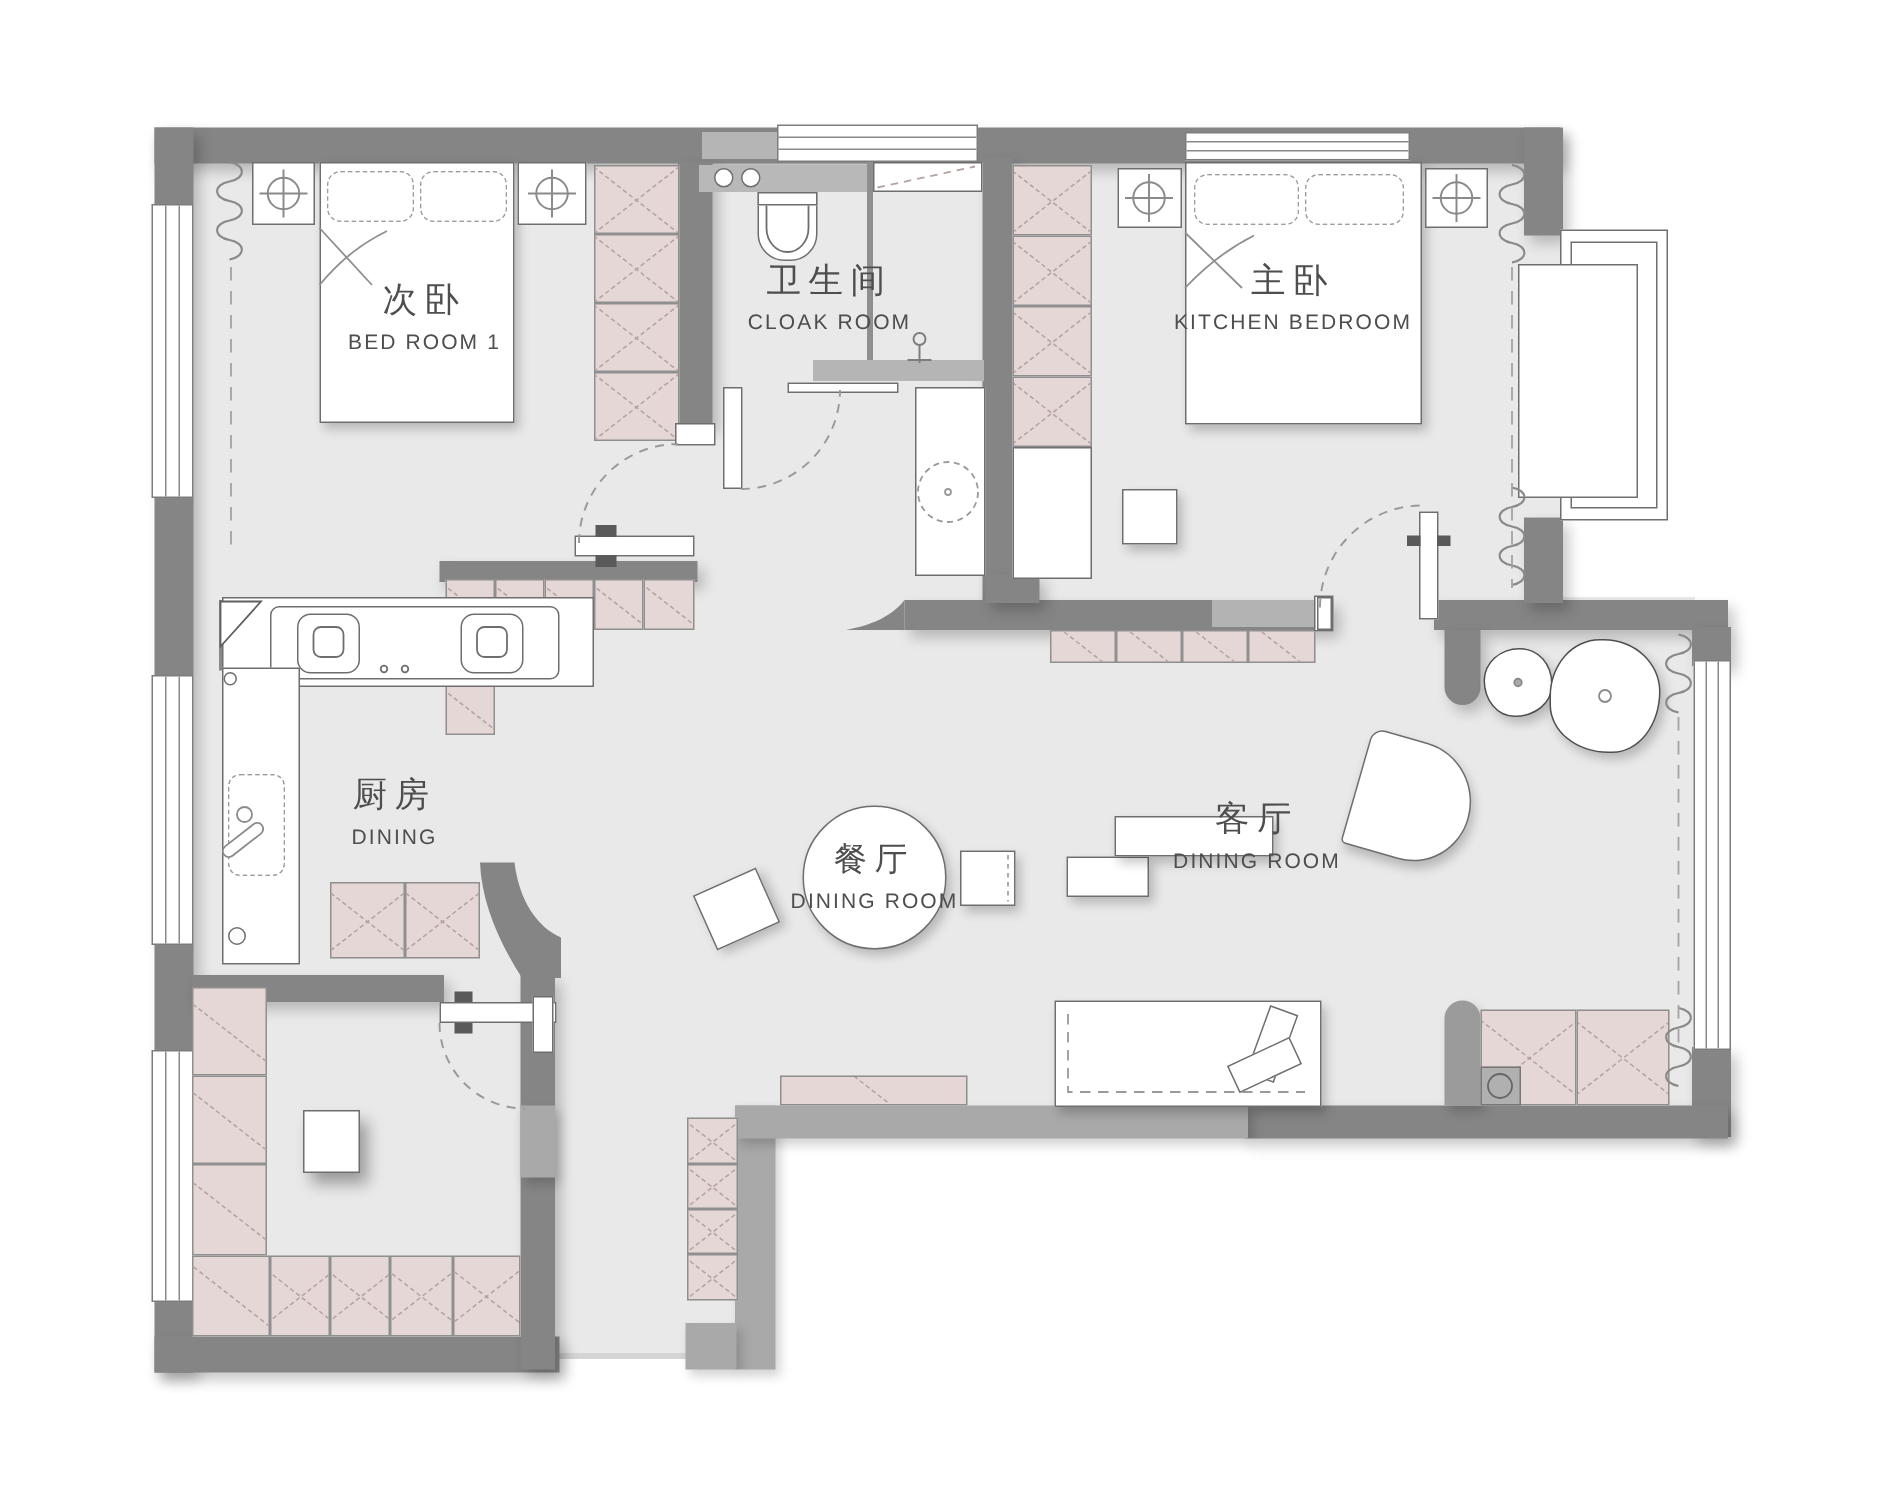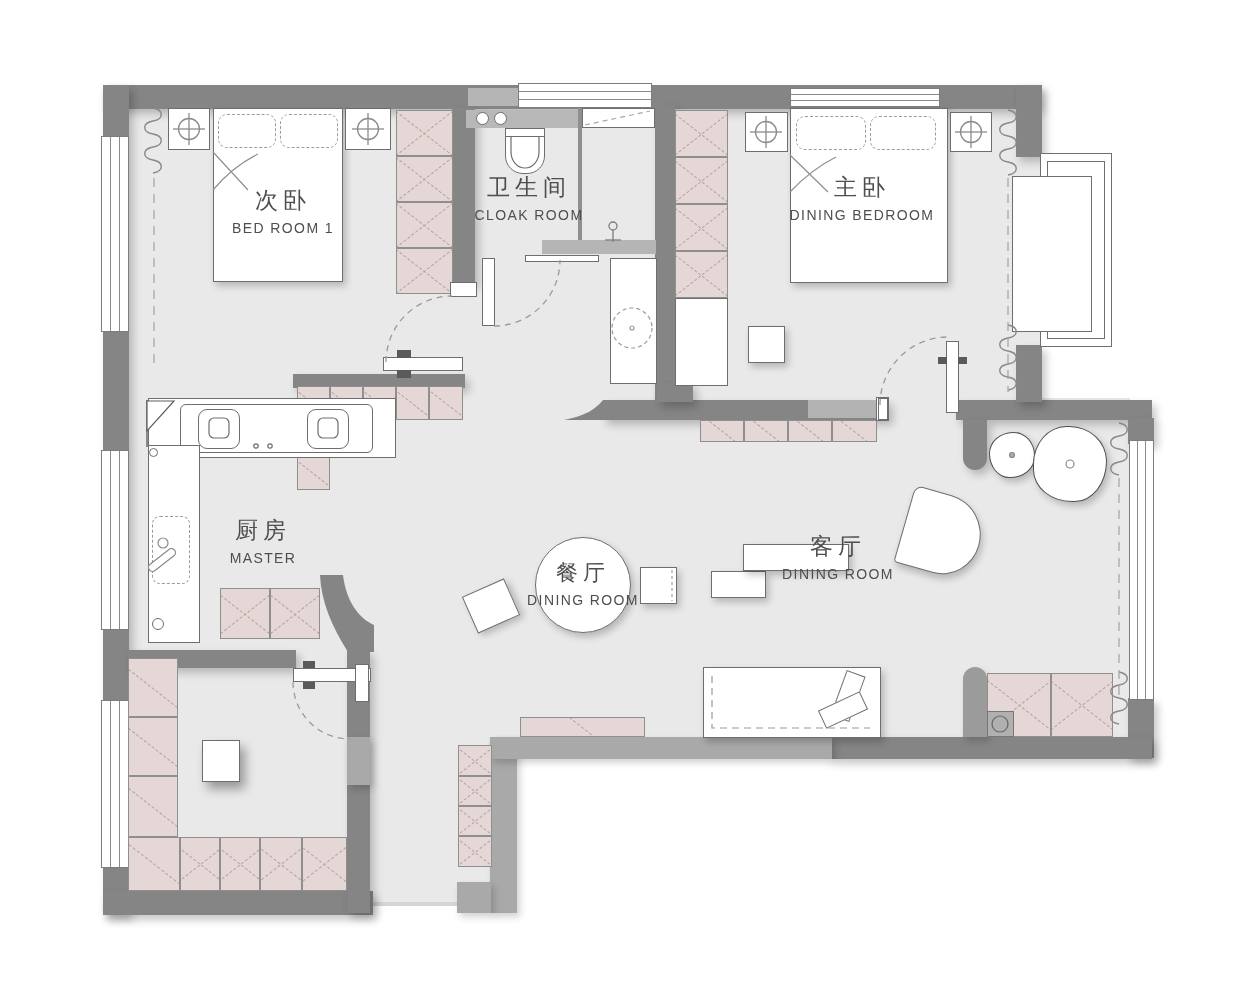--- a/index.html
+++ b/index.html
@@ -360,31 +360,31 @@
 
     <circle cx="1000" cy="724" r="8" fill="none" stroke="#666" stroke-width="1.2"></circle>
 
     <path d="M511,137 L511,152 A14,16 0 0 0 539,152 L539,137" fill="none" stroke="#6e6e6e" stroke-width="1.2"></path>
   </svg>
 
   <div class="lbl" style="left:283px;top:210px">
     <span class="zh">次卧</span>
     <span class="en">BED ROOM 1</span>
   </div>
-  <div class="lbl" style="left:529px;top:197px">
+  <div class="lbl" style="left:553px;top:197px">
     <span class="zh">卫生间</span>
     <span class="en">CLOAK ROOM</span>
   </div>
   <div class="lbl" style="left:862px;top:197px">
     <span class="zh">主卧</span>
-    <span class="en">DINING BEDROOM</span>
+    <span class="en">KITCHEN BEDROOM</span>
   </div>
   <div class="lbl" style="left:263px;top:540px">
     <span class="zh">厨房</span>
-    <span class="en">MASTER</span>
+    <span class="en">DINING</span>
   </div>
   <div class="lbl lbl-s" style="left:583px;top:583px">
     <span class="zh">餐厅</span>
     <span class="en">DINING ROOM</span>
   </div>
   <div class="lbl" style="left:838px;top:556px">
     <span class="zh">客厅</span>
     <span class="en">DINING ROOM</span>
   </div>
 

